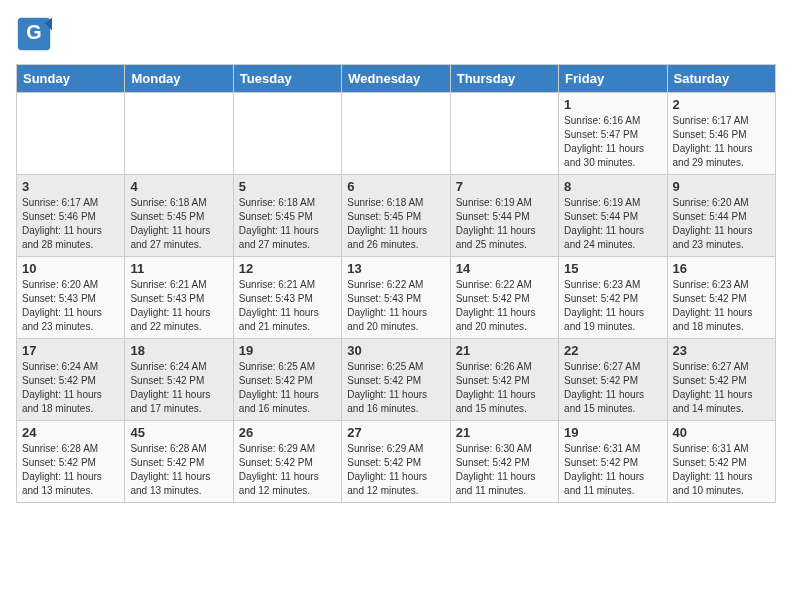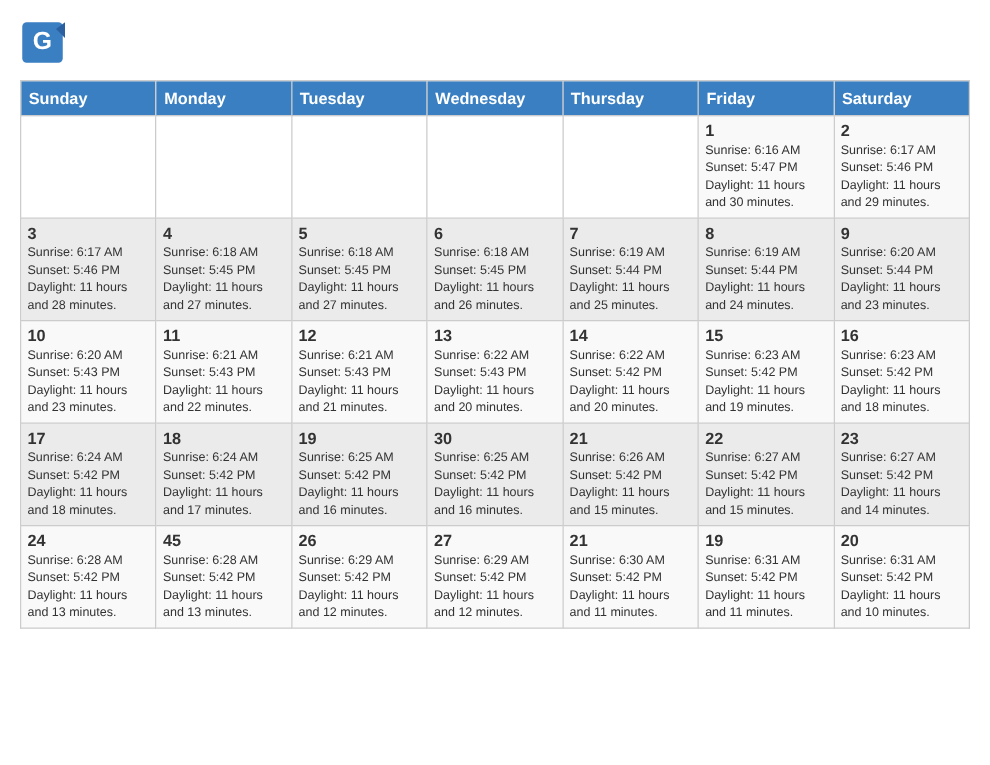--- a/index.html
+++ b/index.html
@@ -248,18 +248,18 @@
         </td>
         <td>
           <span class="day-num">21</span>
           <div class="day-info">Sunrise: 6:30 AM<br>Sunset: 5:42 PM<br>Daylight: 11 hours and 11 minutes.</div>
         </td>
         <td>
           <span class="day-num">19</span>
           <div class="day-info">Sunrise: 6:31 AM<br>Sunset: 5:42 PM<br>Daylight: 11 hours and 11 minutes.</div>
         </td>
         <td>
-          <span class="day-num">20</span>
+          <span class="day-num">40</span>
           <div class="day-info">Sunrise: 6:31 AM<br>Sunset: 5:42 PM<br>Daylight: 11 hours and 10 minutes.</div>
         </td>
       </tr>
     </tbody>
 </table>
 
 </body></html>

